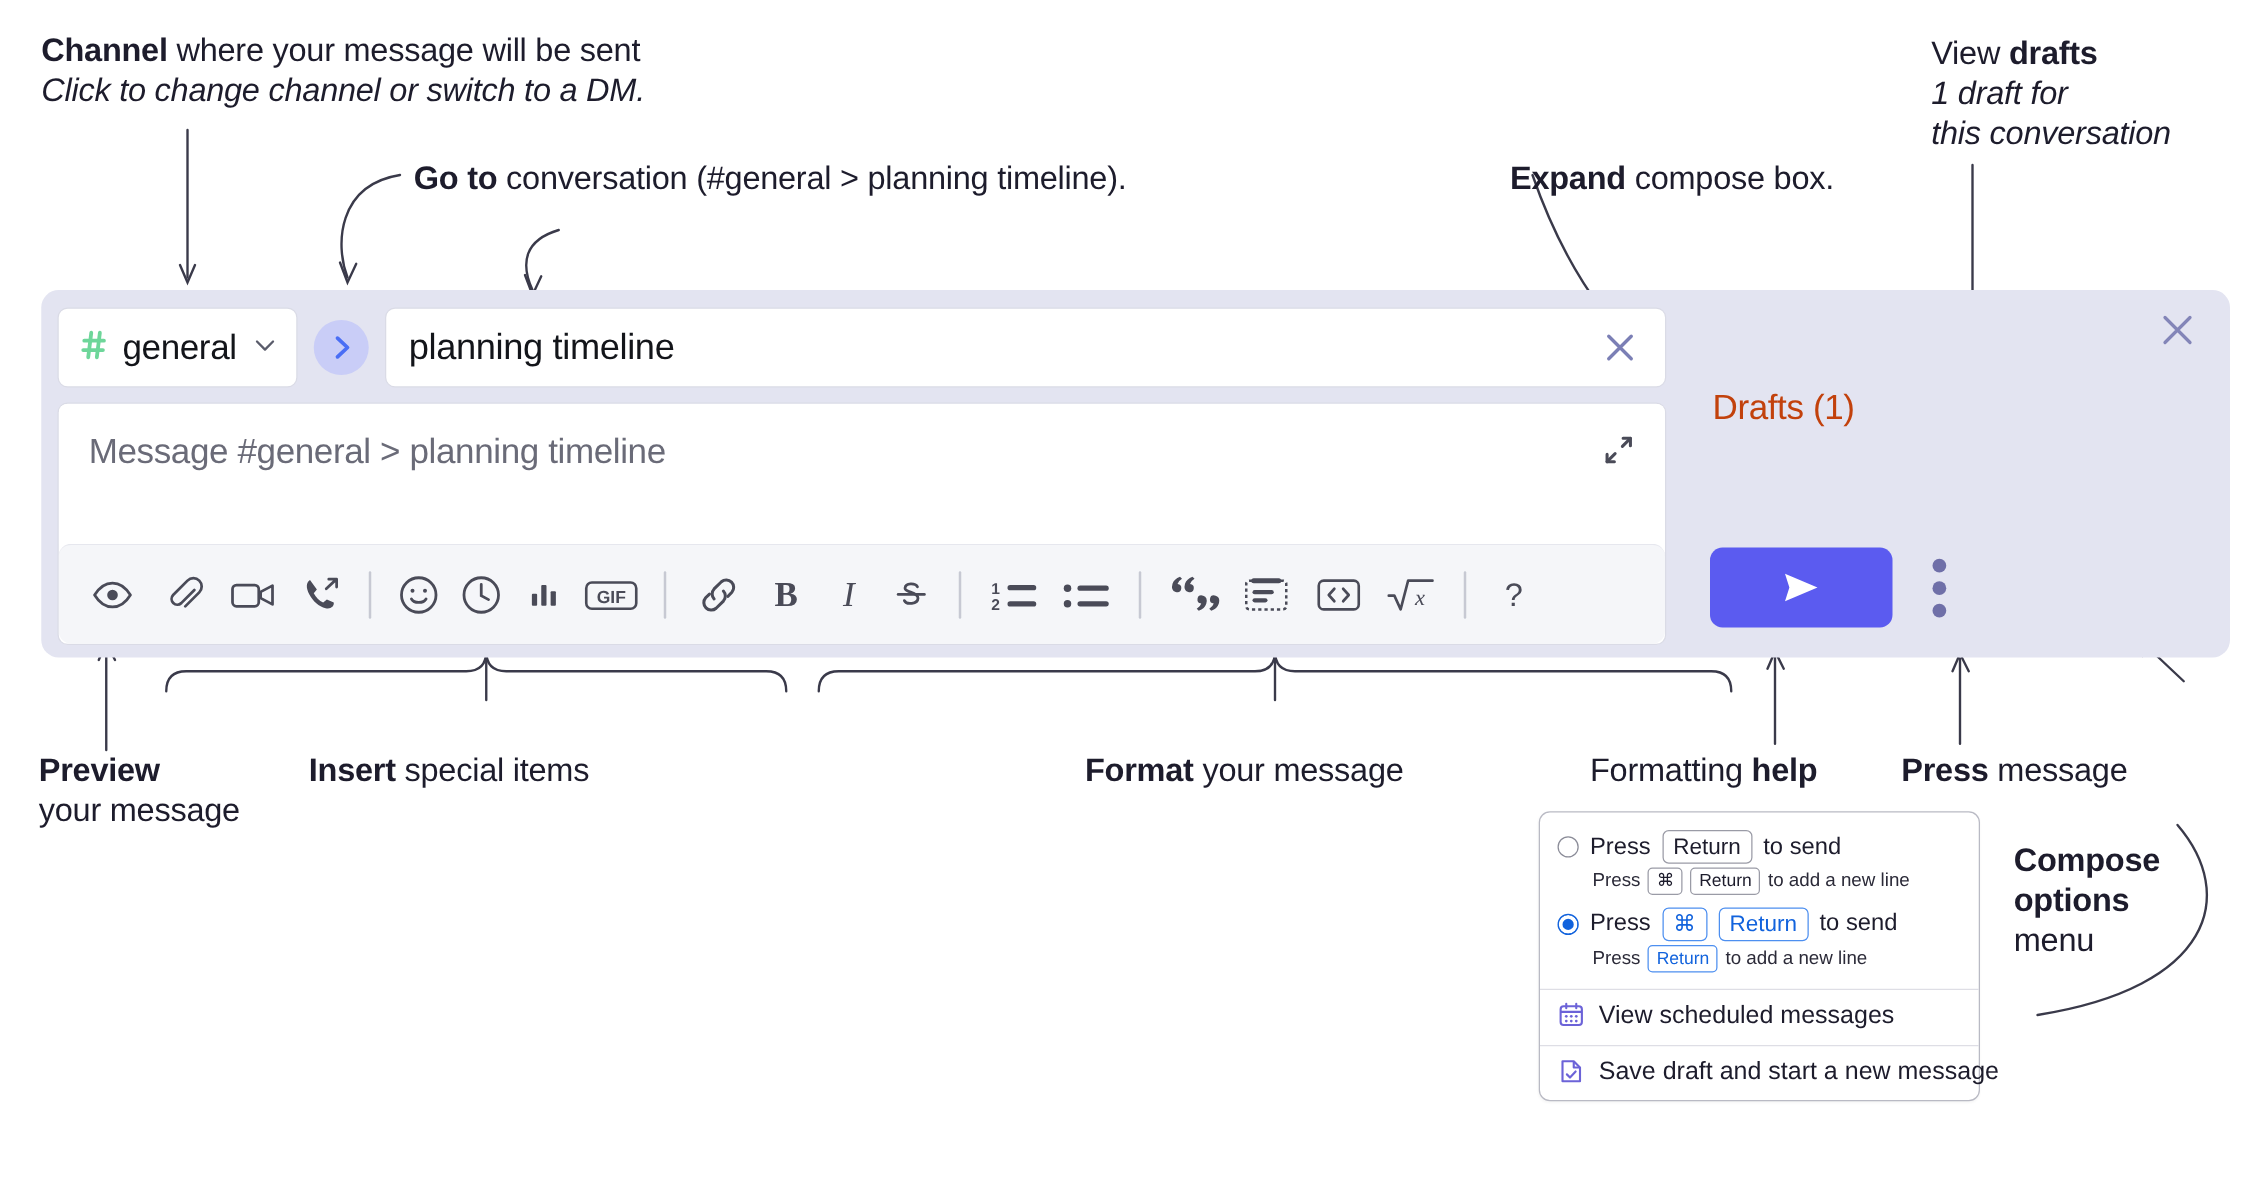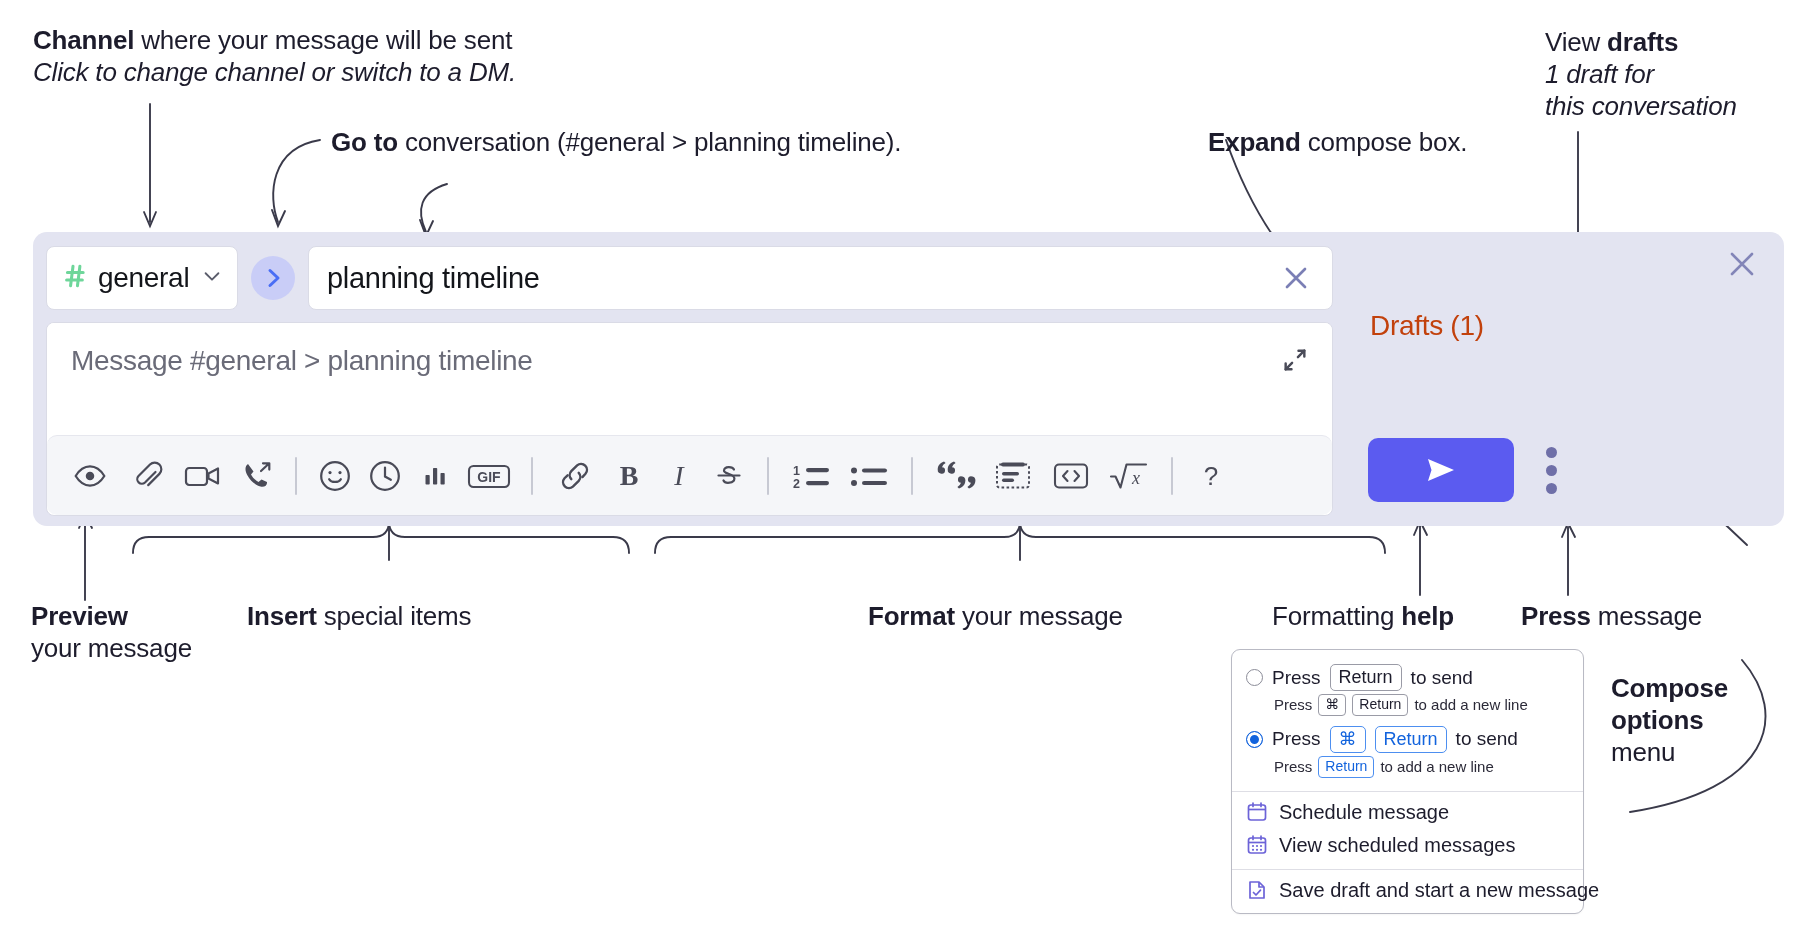--- a/index.html
+++ b/index.html
@@ -674,30 +674,20 @@
       <span>to send</span>
     </div>
     <div class="radio-sub">
       <span>Press</span>
       <span class="key sm blue">Return</span>
       <span>to add a new line</span>
     </div>
 
     <div class="menu-sep"></div>
 
-    <div class="menu-item">
-      <span class="mi-icon">
-        <svg width="22" height="22" viewBox="0 0 22 22" fill="none" stroke="#6c63d8" stroke-width="1.7">
-          <rect x="2.5" y="4" width="17" height="15" rx="2.4"></rect>
-          <path d="M2.5 8.5 H19.5" stroke-width="1.7"></path>
-          <path d="M7 2 V5.5 M15 2 V5.5" stroke-linecap="round"></path>
-        </svg>
-      </span>
-      <span>Schedule message</span>
-    </div>
 
     <div class="menu-item">
       <span class="mi-icon">
         <svg width="22" height="22" viewBox="0 0 22 22" fill="none" stroke="#6c63d8" stroke-width="1.7">
           <rect x="2.5" y="4" width="17" height="15" rx="2.4"></rect>
           <path d="M2.5 8.5 H19.5"></path>
           <path d="M7 2 V5.5 M15 2 V5.5" stroke-linecap="round"></path>
           <g fill="#6c63d8" stroke="none">
             <circle cx="7" cy="12" r="1.1"></circle>
               <circle cx="11" cy="12" r="1.1"></circle>

